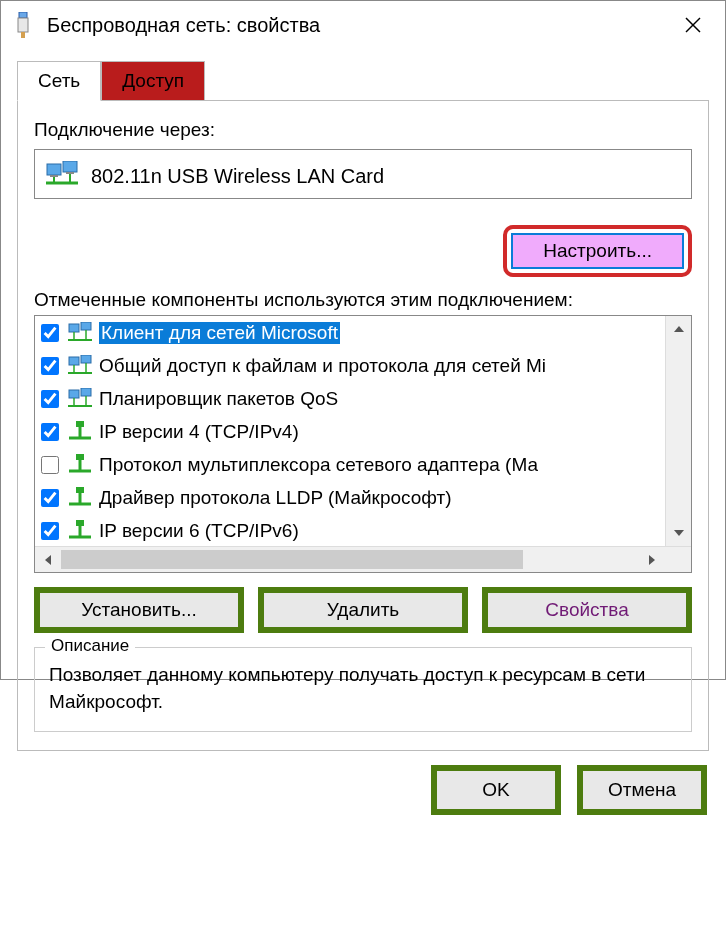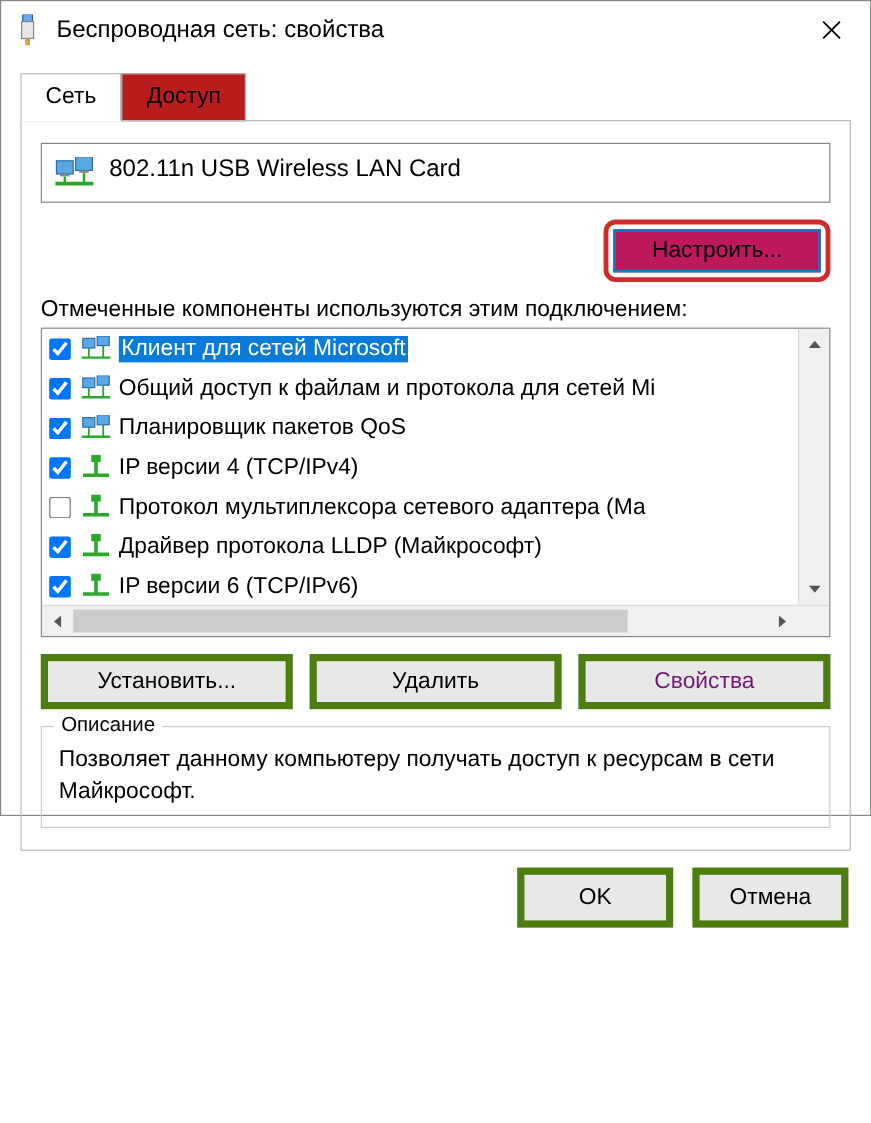--- a/index.html
+++ b/index.html
@@ -10,27 +10,27 @@
     .title-text { font-size: 20px; flex: 1; color: #000; }
     .close-btn { width: 40px; height: 40px; display: flex; align-items: center; justify-content: center; cursor: pointer; font-size: 22px; }
     .content { flex: 1; padding: 12px 16px 0 16px; display: flex; flex-direction: column; }
     .tabs-container { position: relative; flex: 1; display: flex; flex-direction: column; }
     .tab-strip { display: flex; position: relative; z-index: 2; margin-bottom: -1px; }
     .tab { padding: 8px 20px; font-size: 19px; border: 1px solid #bbb; background: #fff; cursor: pointer; }
     .tab.active { border-bottom: 1px solid #fff; }
     .tab:not(.active) { background: #b91c1c; border-bottom: 1px solid #bbb; }
     .tab-panel { border: 1px solid #bbb; flex: 1; padding: 18px 16px 14px 16px; display: flex; flex-direction: column; }
     .label { font-size: 19px; margin-bottom: 8px; color: #000; }
-    .adapter-box { border: 1px solid #888; padding: 10px 10px; display: flex; align-items: flex-start; margin-bottom: 14px; }
+    .adapter-box { border: 1px solid #888; padding: 10px 10px; display: flex; align-items: flex-end; margin-bottom: 26px; }
     .adapter-icon { width: 34px; height: 28px; margin-right: 12px; display: flex; align-items: center; justify-content: center; }
     .adapter-name { font-size: 20px; }
     .btn-row { display: flex; justify-content: flex-end; margin-bottom: 12px; }
     .highlight-wrap { border: 4px solid #d12a2a; border-radius: 10px; padding: 4px; }
     .btn { border: 6px solid #4d7c0f; background: #e8e8e8; font-size: 19px; padding: 6px 18px; cursor: pointer; text-align: center; min-width: 140px; }
-    .btn.focus { border: 2px solid #0a7cd8; background: #be185d; padding: 5px 30px; }
+    .btn.focus { border: 2px solid #0a7cd8; background: #f0abfc; padding: 5px 30px; }
     .btn.disabled { color: #701a75; cursor: default; }
     .components-label { font-size: 19px; margin-bottom: 4px; }
     .list-box { border: 1px solid #888; height: 258px; position: relative; overflow: hidden; margin-bottom: 14px; }
     .list-inner { position: absolute; left: 0; top: 0; right: 26px; bottom: 26px; overflow: hidden; }
     .list-item { display: flex; align-items: center; height: 33px; padding: 0 6px; font-size: 19px; white-space: nowrap; }
     .list-item input[type=checkbox] { width: 18px; height: 18px; margin-right: 8px; }
     .item-icon { width: 26px; height: 24px; margin-right: 6px; display: flex; align-items: center; justify-content: center; flex-shrink: 0; }
     .item-text { overflow: hidden; }
     .item-text.selected { background: #0a7cd8; color: #ffffff; padding: 0 2px; }
     .vscroll { position: absolute; right: 0; top: 0; width: 26px; bottom: 26px; background: #f0f0f0; border-left: 1px solid #ddd; display: flex; flex-direction: column; }
@@ -71,20 +71,21 @@
   </div>
 
   <div class="content">
     <div class="tabs-container">
       <div class="tab-strip">
         <div class="tab active">Сеть</div>
         <div class="tab">Доступ</div>
       </div>
       <div class="tab-panel">
 
+        <div class="label">Подключение через:</div>
 
         <div class="adapter-box">
           <span class="adapter-icon">
             <svg width="32" height="26" viewBox="0 0 32 26">
               <rect x="1" y="3" width="14" height="11" fill="#5aa8e8" stroke="#2a6ca8"></rect>
               <rect x="17" y="0" width="14" height="11" fill="#5aa8e8" stroke="#2a6ca8"></rect>
               <rect x="4" y="14" width="8" height="2" fill="#888"></rect>
               <rect x="20" y="11" width="8" height="2" fill="#888"></rect>
               <line x1="0" y1="22" x2="32" y2="22" stroke="#2aa82a" stroke-width="3"></line>
               <line x1="8" y1="16" x2="8" y2="22" stroke="#2aa82a" stroke-width="2"></line>

